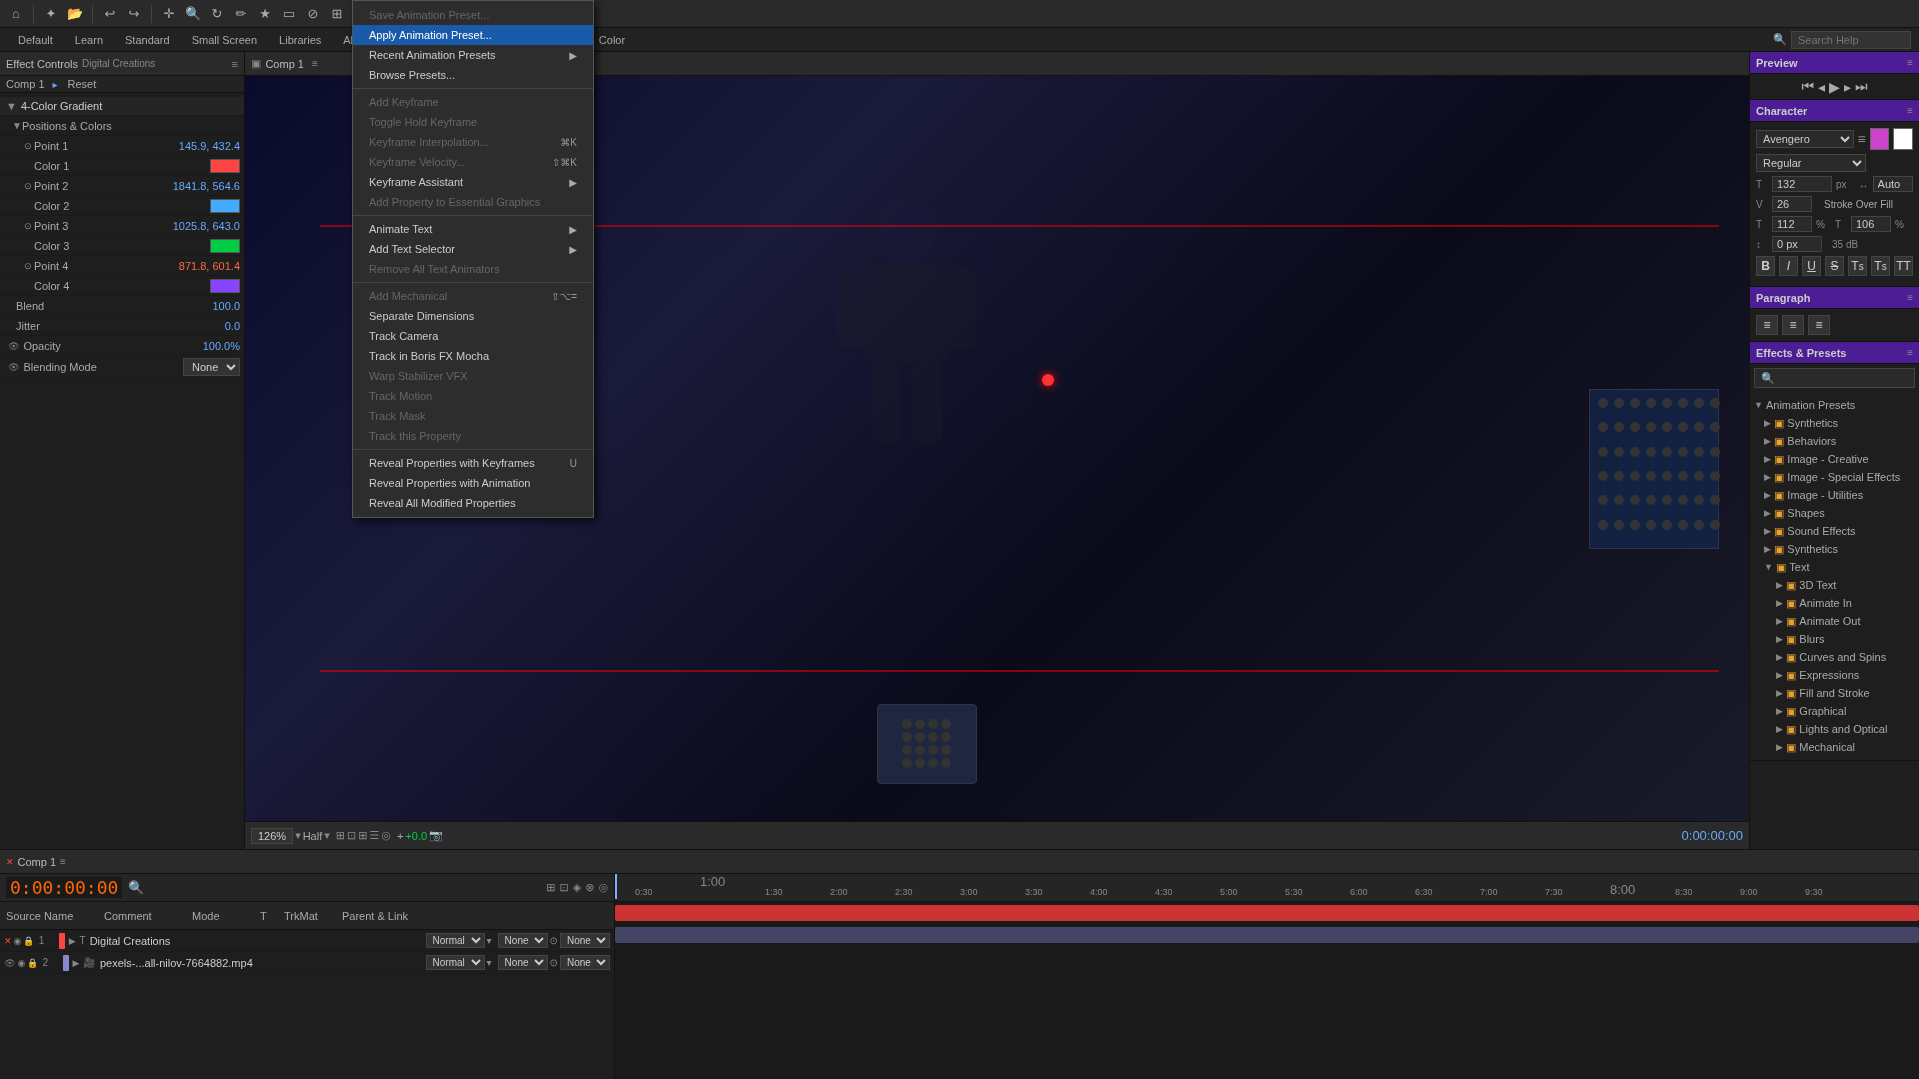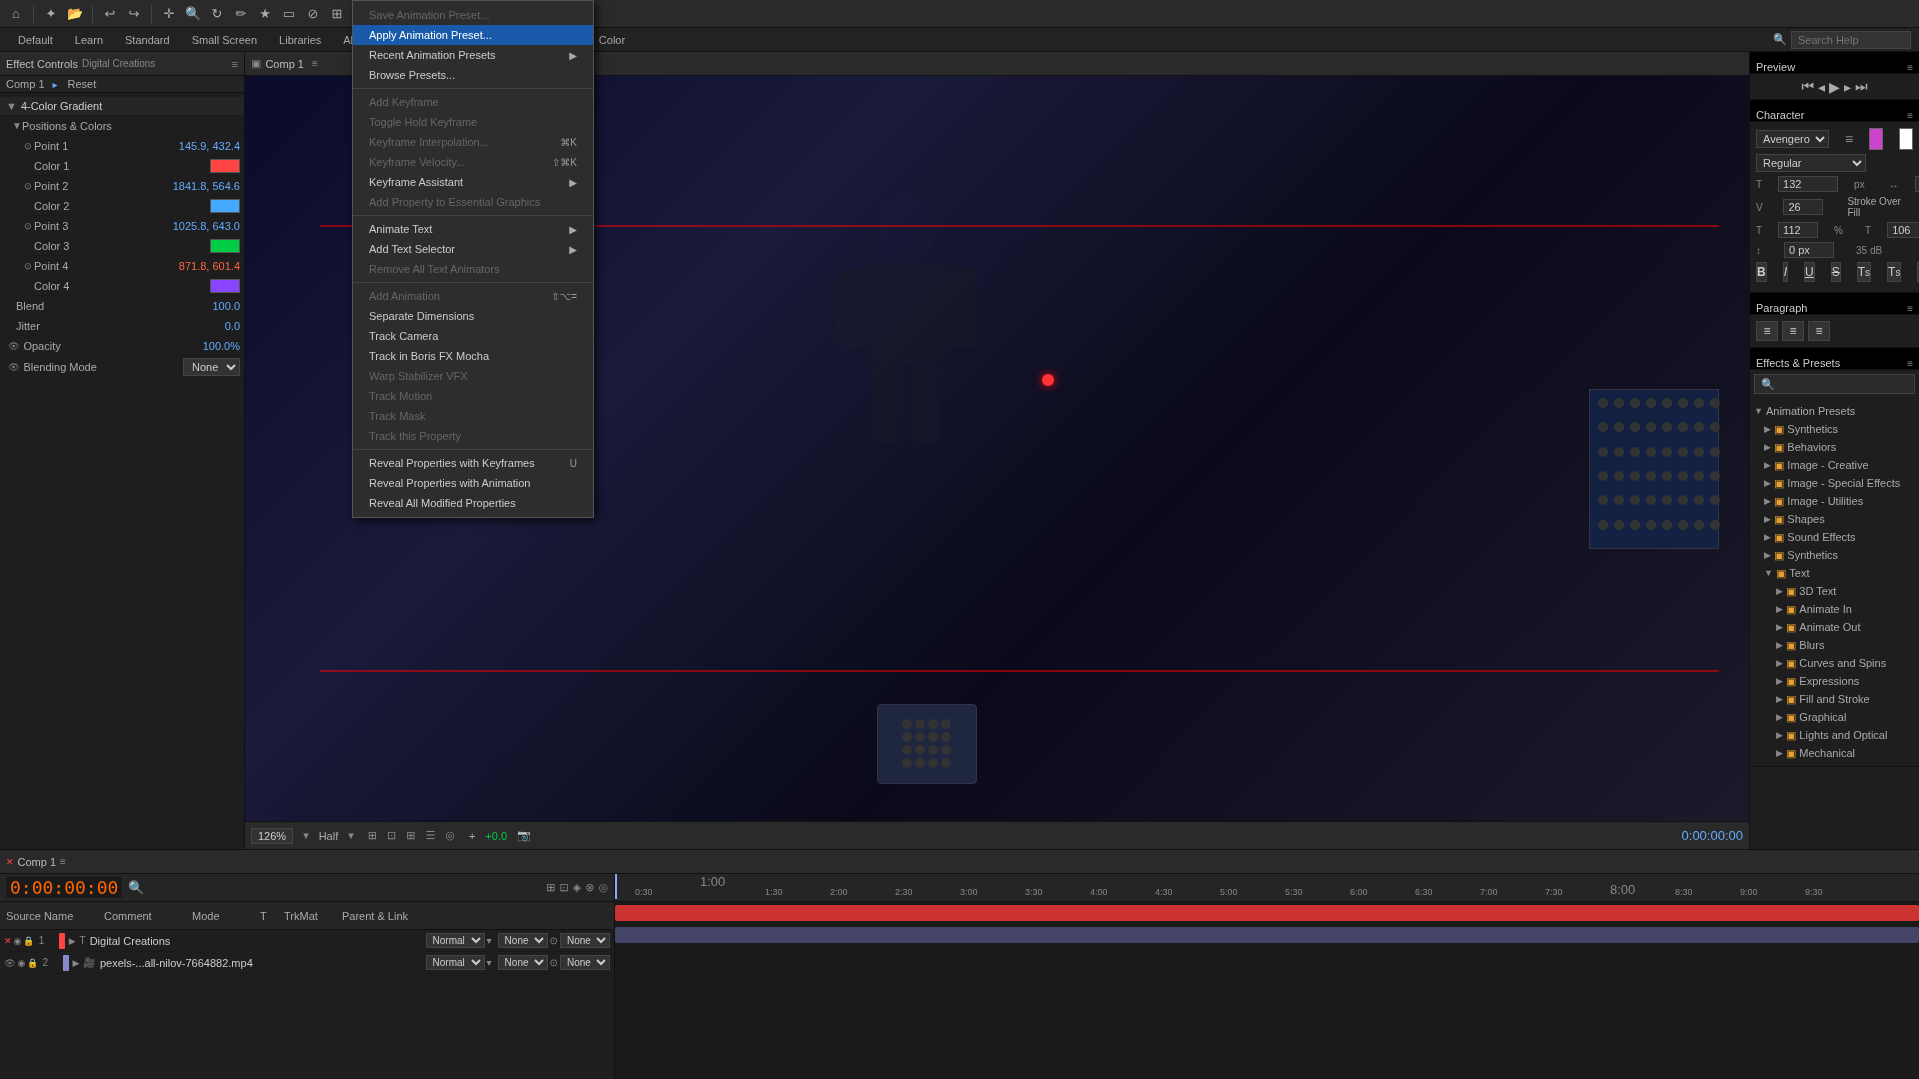--- a/index.html
+++ b/index.html
@@ -191,21 +191,21 @@
       align-items: center;
       justify-content: center;
     }
     .comp-bottom-bar {
       background: #2a2a2a;
       height: 28px;
       display: flex;
       align-items: center;
       padding: 0 6px;
       border-top: 1px solid #111;
-      gap: 10px;
+      gap: 2px;
       font-size: 11px;
       color: #aaa;
     }
     .zoom-display {
       background: #333;
       border: 1px solid #444;
       padding: 1px 6px;
       font-size: 11px;
       color: #ccc;
     }
@@ -222,43 +222,43 @@
       border-left: 1px solid #111;
       display: flex;
       flex-direction: column;
       flex-shrink: 0;
       overflow-y: auto;
     }
     .right-section {
       border-bottom: 1px solid #111;
     }
     .right-section-header {
-      background: #000000;
+      background: #4c1d95;
       height: 22px;
       display: flex;
-      align-items: flex-end;
+      align-items: center;
       padding: 0 6px;
       font-size: 11px;
-      font-weight: normal;
+      font-weight: bold;
       color: #ccc;
       border-bottom: 1px solid #111;
     }
     .right-section-expand {
       margin-left: auto;
       color: #888;
       font-size: 10px;
     }
 
     .character-content {
       padding: 6px;
     }
     .char-row {
       display: flex;
       align-items: center;
-      gap: 16px;
+      gap: 4px;
       margin-bottom: 4px;
     }
     .char-input {
       background: #2a2a2a;
       border: 1px solid #444;
       color: #ccc;
       font-size: 11px;
       padding: 1px 4px;
       width: 60px;
     }
@@ -962,21 +962,21 @@
   </div>
   <div class="menu-item">
     <span>Add Text Selector</span>
     <span class="menu-arrow">▶</span>
   </div>
   <div class="menu-item disabled">
     <span>Remove All Text Animators</span>
   </div>
   <div class="menu-separator"></div>
   <div class="menu-item disabled">
-    <span>Add Animation</span>
+    <span>Add Mechanical</span>
     <span class="menu-shortcut">⇧⌥=</span>
   </div>
   <div class="menu-item">
     <span>Separate Dimensions</span>
   </div>
   <div class="menu-item">
     <span>Track Camera</span>
   </div>
   <div class="menu-item">
     <span>Track in Boris FX Mocha</span>

